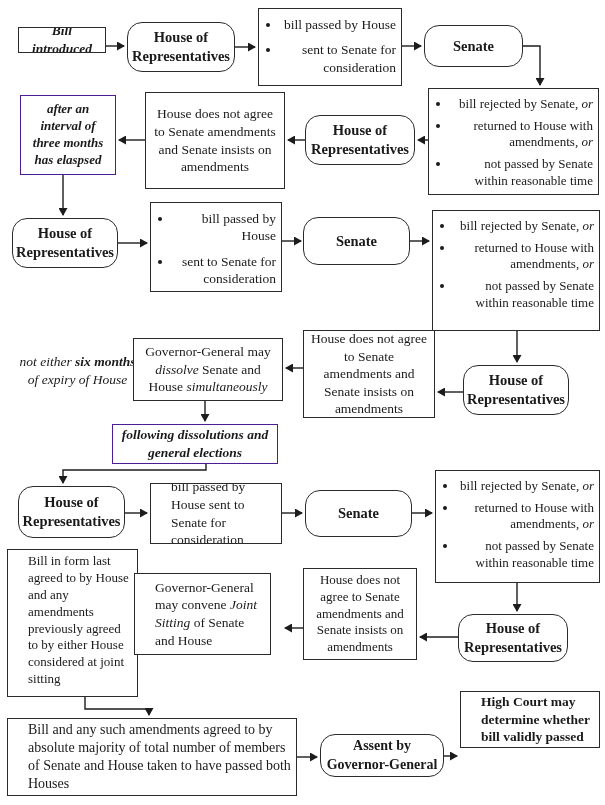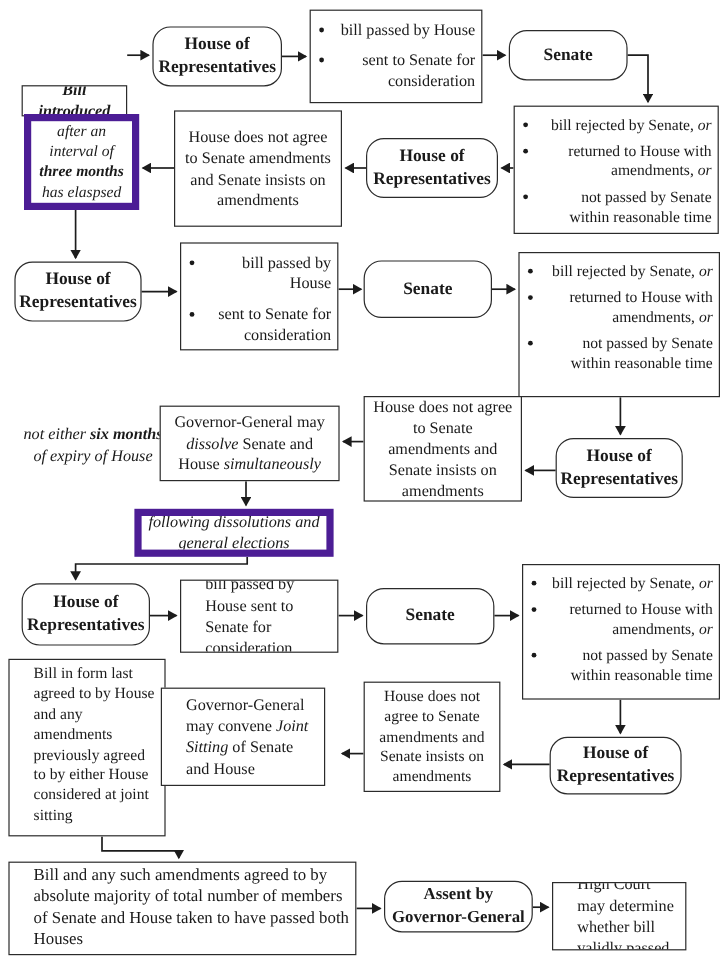--- a/index.html
+++ b/index.html
@@ -9,21 +9,21 @@
   }
   #wires{position:absolute;left:0;top:0;width:605px;height:805px;pointer-events:none;}
   .node{
     position:absolute;box-sizing:border-box;background:#fff;
     border:1.4px solid #2b2b2b;
     display:flex;align-items:center;justify-content:center;
     text-align:center;font-size:13.5px;line-height:1.3;overflow:hidden;
     padding:3px 5px;
   }
   .rounded{border-radius:15px;font-weight:bold;font-size:14.5px;}
-  .light{border:6px solid #4c1d95;}
+  .light{border:1px solid #4c1d95;font-weight:bold;}
   .noborder{border:none;}
   .leftalign{justify-content:flex-start;text-align:left;padding-left:20px;}
   .it{font-style:italic;}
   .bi{font-style:italic;font-weight:bold;}
   .bulletbox{display:block;text-align:right;}
   ul.bullets{margin:4px 0 0 0;padding:0 0 0 17px;list-style:disc;}
   ul.bullets li{margin:0 0 8px 0;line-height:1.28;}
   ul.bullets.tight li{margin:0 0 5px 0;}
   .small{font-size:13px;}
 </style>
@@ -61,21 +61,21 @@
       <path d="M517 583 L517 611" marker-end="url(#ah)"></path>
       <path d="M458 637 L420 637" marker-end="url(#ah)"></path>
       <path d="M303 628 L285 628" marker-end="url(#ah)"></path>
       <path d="M145 628 L123 628" marker-end="url(#ah)"></path>
       <path d="M85 697 L85 709 L149 709 L149 715" marker-end="url(#ah)"></path>
       <path d="M297 757 L317 757" marker-end="url(#ah)"></path>
       <path d="M444 756 L457 756" marker-end="url(#ah)"></path>
     </g>
   </svg>
 
-  <div class="node" style="left:18px;top:27px;width:88px;height:26px;margin-top:44px;">
+  <div class="node" style="left:18px;top:27px;width:88px;height:26px;">
     <span class="bi">Bill introduced</span>
   </div>
 
   <div class="node rounded" style="left:127px;top:22px;width:108px;height:50px;">
     <span>House of Representatives</span>
   </div>
 
   <div class="node bulletbox" style="left:258px;top:8px;width:144px;height:78px;">
     <ul class="bullets">
       <li><span>bill passed by House</span></li>
@@ -187,17 +187,17 @@
   </div>
 
   <div class="node leftalign" style="left:7px;top:718px;width:290px;height:78px;font-size:14px;align-items:center;">
     <span>Bill and any such amendments agreed to by absolute majority of total number of members of Senate and House taken to have passed both Houses</span>
   </div>
 
   <div class="node rounded" style="left:320px;top:734px;width:124px;height:43px;font-size:14px;">
     <span>Assent by Governor-General</span>
   </div>
 
-  <div class="node leftalign" style="left:460px;top:735px;width:112px;height:57px;">
+  <div class="node leftalign" style="left:460px;top:691px;width:140px;height:57px;font-weight:bold;">
     <span>High Court may determine whether bill validly passed</span>
   </div>
 
 </div>
 
 </body></html>

